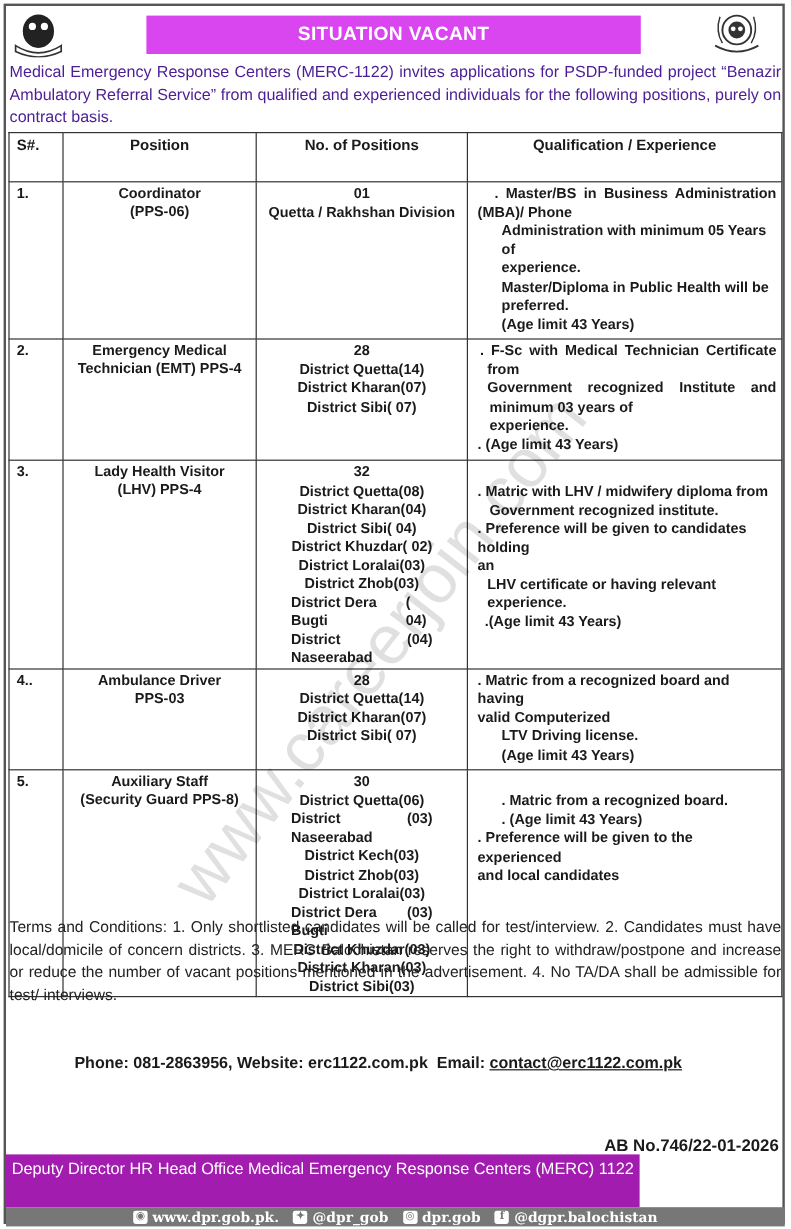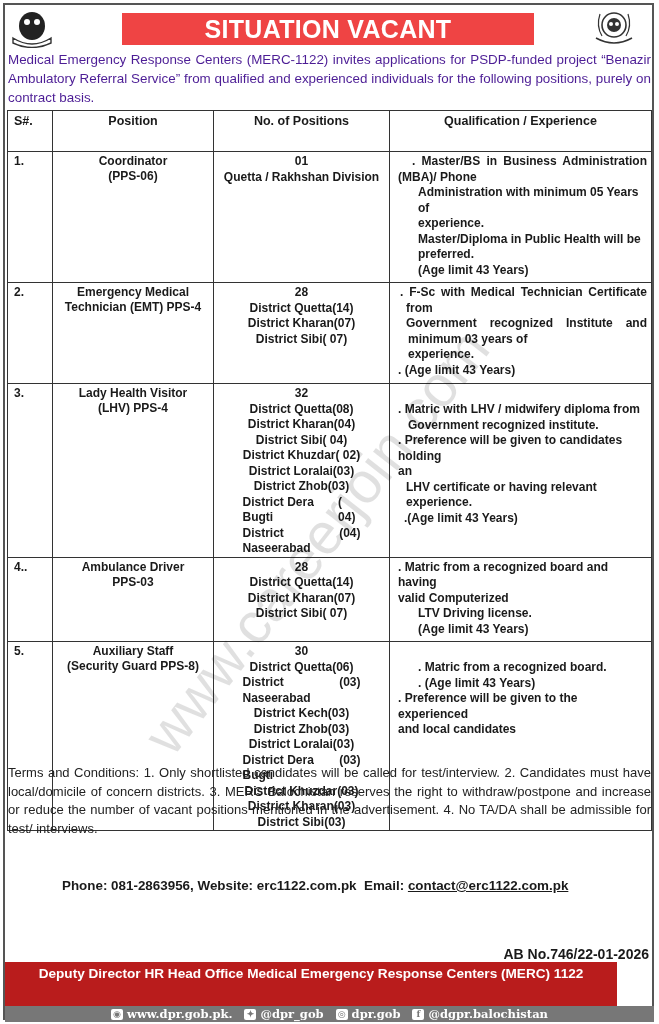--- a/index.html
+++ b/index.html
@@ -1,39 +1,39 @@
 <!DOCTYPE html>
 <html><head>
 <meta charset="utf-8">
 <style>
   html,body{margin:0;padding:0;background:#fff;}
   body{width:659px;height:1024px;overflow:hidden;font-family:"Liberation Sans",sans-serif;color:#1a1a1a;position:relative;}
   .frame{position:absolute;left:3px;top:3px;width:651px;height:1017px;border:2px solid #555;box-sizing:border-box;}
   .logo{position:absolute;top:8px;width:44px;height:40px;}
   .logo-left{left:10px;}
   .logo-right{left:592px;}
-  .title-bar{position:absolute;left:122px;top:13px;width:412px;height:32px;background:#ef4444;color:#fff;font-weight:bold;font-size:25px;text-align:center;line-height:32px;letter-spacing:0.3px;}
+  .title-bar{position:absolute;left:122px;top:13px;width:412px;height:32px;background:#d946ef;color:#fff;font-weight:bold;font-size:16px;text-align:center;line-height:32px;letter-spacing:0.3px;}
   .intro{position:absolute;left:8px;top:50px;width:643px;font-size:13.4px;line-height:19px;text-align:justify;color:#4c1d95;}
   table.jobs{position:absolute;left:7px;top:110px;width:645px;border-collapse:collapse;font-size:12px;font-weight:bold;}
   table.jobs td, table.jobs th{border:1px solid #333;vertical-align:top;padding:0;}
   table.jobs th{font-weight:bold;font-size:12.5px;height:37px;text-align:center;padding-top:3px;}
   table.jobs th.sn{width:32px;text-align:left;padding-left:6px;}
   .c-sn{width:38px;padding-left:6px !important;padding-top:2px !important;}
   .c-pos{width:160px;text-align:center;padding-top:2px !important;line-height:15px;}
   .c-num{width:175px;text-align:center;padding-top:2px !important;line-height:15.5px;}
   .c-qual{padding:2px 4px 4px 8px !important;line-height:15.5px;}
   .dist{display:flex;justify-content:center;width:118px;margin:0 auto;text-align:left;}
   .qline{display:block;}
   .justify{text-align:justify;text-align-last:justify;}
   .ind{padding-left:20px;}
   .terms{position:absolute;left:8px;top:764px;width:643px;font-size:13px;line-height:18.6px;text-align:justify;color:#222;}
   .contact{position:absolute;left:62px;top:878px;font-size:13.4px;font-weight:bold;white-space:nowrap;}
   .contact .email{text-decoration:underline;}
   .abno{position:absolute;right:10px;top:946px;font-size:14px;font-weight:bold;}
-  .footer-bar{position:absolute;left:5px;top:962px;width:612px;height:44px;background:#b91c1c;color:#fff;font-weight:bold;font-size:13.6px;line-height:20px;text-align:center;padding-top:2px;box-sizing:border-box;}
+  .footer-bar{position:absolute;left:5px;top:962px;width:528px;height:44px;background:#a21caf;color:#fff;font-weight:normal;font-size:13.6px;line-height:20px;text-align:center;padding-top:2px;box-sizing:border-box;}
   .social{position:absolute;left:5px;top:1006px;width:649px;height:16px;background:#777;color:#fff;font-family:"DejaVu Serif",serif;font-weight:bold;font-size:11.5px;display:flex;align-items:center;justify-content:center;gap:12px;}
   .social .item{display:flex;align-items:center;gap:4px;}
   .sicon{display:inline-block;width:12px;height:11px;background:#fff;color:#777;font-size:9px;line-height:11px;text-align:center;border-radius:2px;}
   .watermark{position:absolute;left:80px;top:470px;font-size:58px;color:rgba(0,0,0,0.12);transform:rotate(-52deg);transform-origin:left top;white-space:nowrap;font-family:"Liberation Sans",sans-serif;pointer-events:none;top:725px;left:130px;}
 </style>
 </head>
 <body>
 
 <div class="frame"></div>
 

